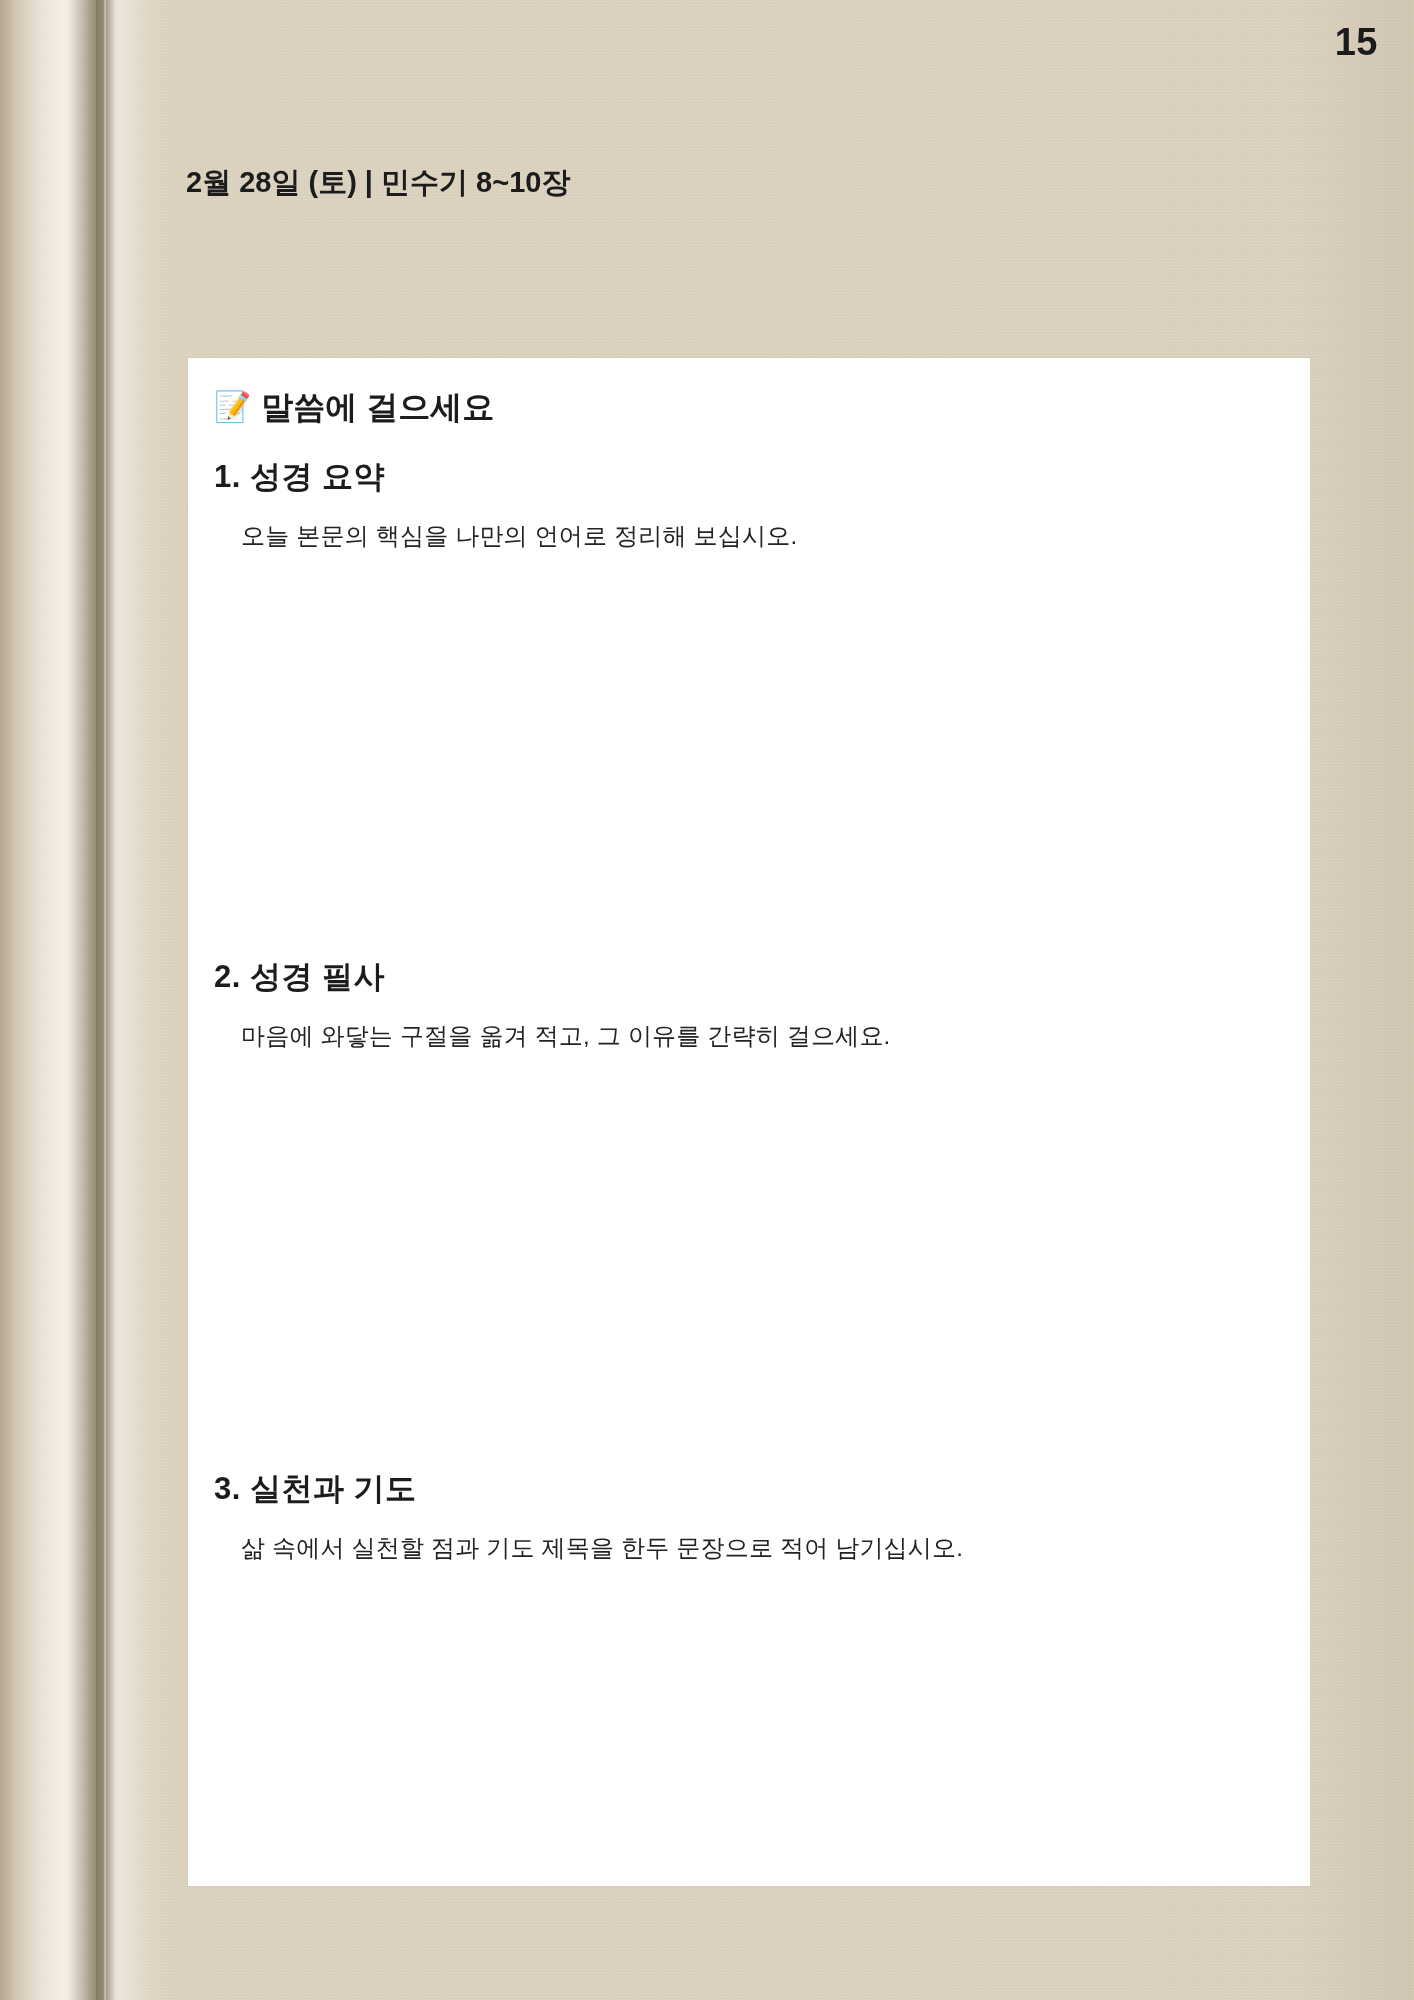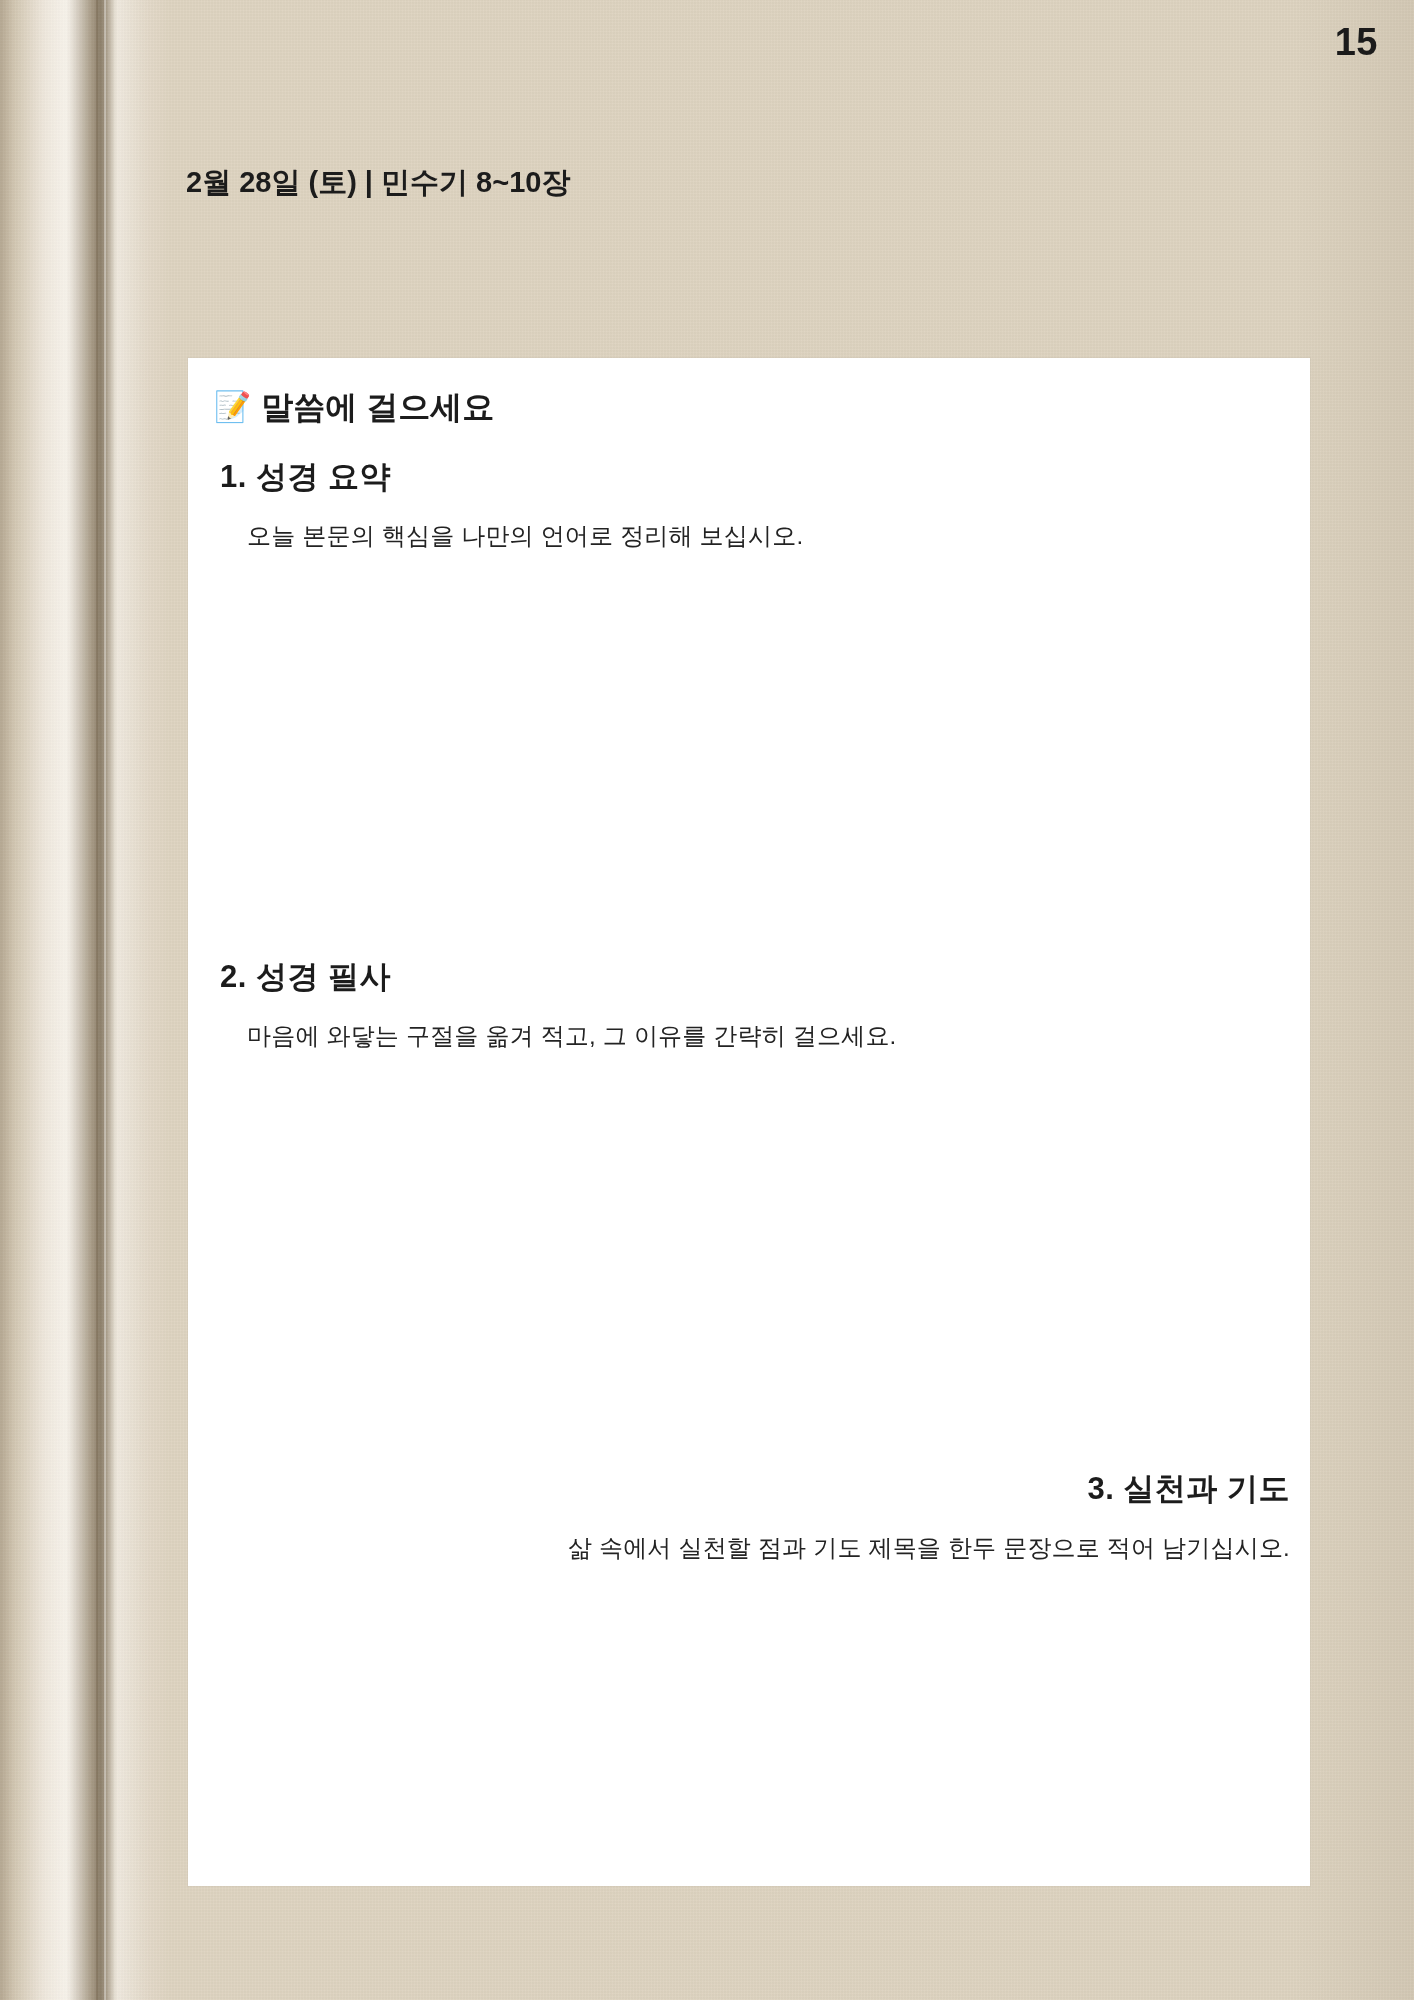--- a/index.html
+++ b/index.html
@@ -118,21 +118,21 @@
   }
   .memo-icon {
     font-size: 30px;
     line-height: 1;
     display: inline-block;
     transform: translateY(-1px);
   }
 
   .section {
     position: absolute;
-    left: 32px;
+    left: 26px;
     width: 1070px;
   }
   .section-title {
     font-size: 31px;
     font-weight: bold;
     color: #1c1c1c;
     letter-spacing: 0.5px;
     white-space: nowrap;
   }
   .section-desc {
@@ -140,21 +140,21 @@
     font-size: 24px;
     color: #232323;
     letter-spacing: 0.2px;
     line-height: 1.5;
     white-space: nowrap;
     margin-left: 27px;
   }
 
   .sec1 { top: 98px; }
   .sec2 { top: 598px; }
-  .sec3 { top: 1110px; text-align: right; }
+  .sec3 { top: 1110px; }
 
   
   .write-area {
     position: absolute;
     left: 26px;
     width: 1070px;
     background: transparent;
   }
   .wa1 { top: 192px; height: 390px; }
   .wa2 { top: 692px; height: 400px; }

